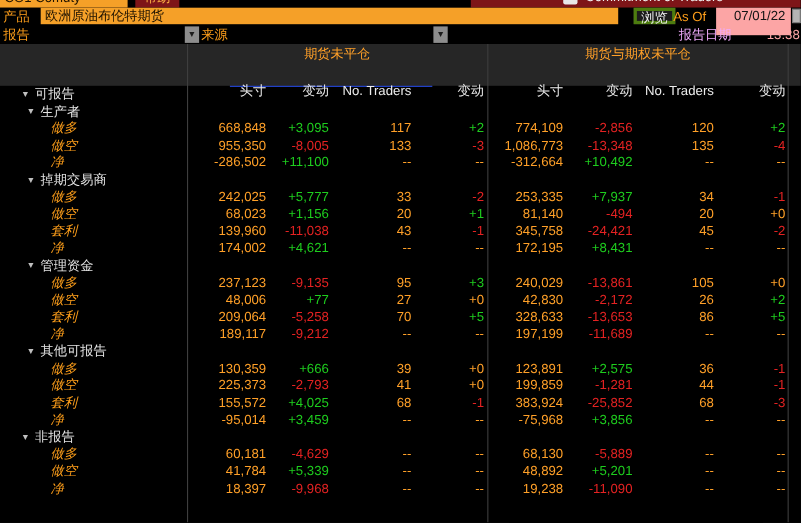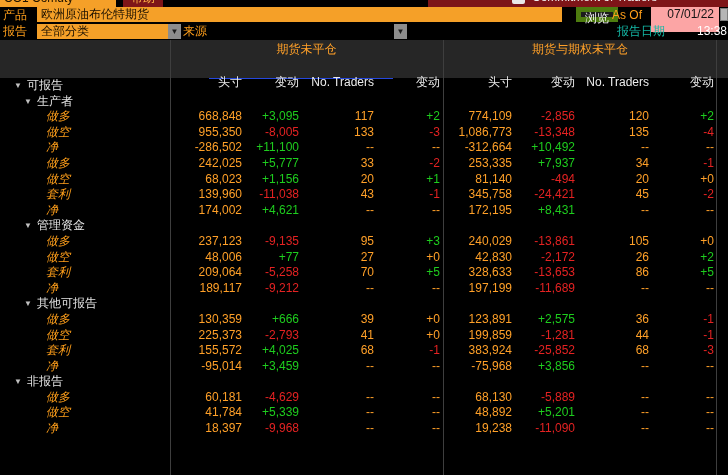--- a/index.html
+++ b/index.html
@@ -21,46 +21,46 @@
   
   .row2 { position:absolute; top:7px; left:0; width:728px; height:16px; }
   .row3 { position:absolute; top:23px; left:0; width:728px; height:17px; }
   .lab { position:absolute; color:#ff9f1a; line-height:16px; }
   .fld { position:absolute; background:#f5a028; color:#1a1000; line-height:15px;
          height:15px; padding-left:4px; overflow:hidden; white-space:nowrap; }
   .dd-arrow { position:absolute; height:15px; width:13px; background:#8d8d8d; color:#1c1c1c;
               font-size:8px; text-align:center; line-height:15px; }
   .src-fld { position:absolute; background:#2547dd; color:#ffa028; line-height:15px;
              height:15px; padding-left:3px; white-space:nowrap; overflow:hidden;margin-top:40px; }
-  .browse-btn { position:absolute; height:15px; border:5px solid #4d7c0f; background:#1c1c1c;
+  .browse-btn { position:absolute; height:15px; border:3px solid #4d7c0f; background:#1c1c1c;
                 color:#f0f0f0; line-height:13px; padding:0 4px; }
   .asof { position:absolute; color:#ff9f1a; line-height:16px; }
   .date-fld { position:absolute; background:#fca5a5; color:#141414; height:25px;
               line-height:15px; text-align:right; padding-right:5px; }
   .cal-icon { position:absolute; width:8px; height:13px; top:1px; background:#b5b5b5;
               border:1px solid #7d7d7d; }
-  .rdate { position:absolute; color:#14b8a6; line-height:17px; }
-  .time { position:absolute; color:#ffffff; line-height:17px;text-align:center; }
+  .rdate { position:absolute; color:#f0abfc; line-height:17px; }
+  .time { position:absolute; color:#fca5a5; line-height:17px;text-align:center; }
 
   
   .thead { position:absolute; top:40px; left:0; width:728px; height:38px; background:#262626; }
   .group-row { position:relative; height:18px; }
   .ghead { position:absolute; top:0; color:#ffa028; line-height:18px; text-align:center; }
   .g1 { left:170px; width:273px; } .g2 { left:443px; width:274px; }
   .colhead-grid, .trow { display:grid;
      grid-template-columns:170px 75px 57px 75px 66px 72px 63px 74px 65px; width:717px; }
   .colhead-grid { height:20px; }
   .ch { color:#ececec; text-align:right; padding-right:3px; line-height:20px;margin-top:14px; }
   .tbody { position:absolute; top:78px; left:0; width:717px; }
   .trow { height:15.6px; line-height:15.6px; cursor:default; }
   .cell { overflow:hidden; white-space:nowrap; }
   .num { text-align:right; padding-right:3px; }
   .label { color:#ff9f1a; }
   .cat .label { color:#e4e4e4; }
-  .lvl0 { padding-left:14px; } .lvl1 { padding-left:24px; } .lvl2 { padding-left:46px;font-style:italic; }
+  .lvl0 { padding-left:19px; } .lvl1 { padding-left:24px; } .lvl2 { padding-left:46px;font-style:italic; }
   .arrow { color:#c0c0c0; font-size:8px; margin-right:5px; vertical-align:1px; }
   .amber { color:#ffa028; } .green { color:#1ecd1e; } .red { color:#e42222; }
 
   .vline { position:absolute; top:40px; bottom:0; width:1px; background:#3e3e3e; }
   .v1 { left:170px; } .v2 { left:443px; } .v3 { left:716px; }
 </style>
 </head>
 <body>
 
 <div class="screen">
@@ -78,21 +78,20 @@
     <span class="lab" style="left:3px;">产品</span>
     <div class="fld" style="left:37px; width:525px; top:0;">欧洲原油布伦特期货</div>
     <div class="browse-btn" style="left:576px; top:0;">浏览</div>
     <span class="asof" style="left:612px;">As Of</span>
     <div class="date-fld" style="left:651px; width:68px; top:0;">07/01/22</div>
     <div class="cal-icon" style="left:720px;"></div>
   </div>
 
   <div class="row3">
     <span class="lab" style="left:3px;">报告</span>
-    <div class="fld" style="left:37px; width:131px; top:1px;">全部分类</div>
     <div class="dd-arrow" style="left:168px; top:1px;">▼</div>
     <span class="lab" style="left:183px;">来源</span>
     <div class="src-fld" style="left:209px; width:184px; top:1px;">ICE欧洲期货交易所-商品</div>
     <div class="dd-arrow" style="left:394px; top:1px;">▼</div>
     <span class="rdate" style="left:617px;">报告日期</span>
     <span class="time" style="left:697px;">13:38</span>
   </div>
 
   <div class="thead">
     <div class="group-row">
@@ -145,20 +144,23 @@
         <div class="cell label lvl2"><span>净</span></div>
         <div class="cell num amber">-286,502</div>
         <div class="cell num green">+11,100</div>
         <div class="cell num amber">--</div>
         <div class="cell num amber">--</div>
         <div class="cell num amber">-312,664</div>
         <div class="cell num green">+10,492</div>
         <div class="cell num amber">--</div>
         <div class="cell num amber">--</div>
       </div>
+      <div class="trow cat">
+        <div class="cell label lvl1" style="grid-column: 1 / -1;"><span class="arrow">▼</span><span>掉期交易商</span></div>
+      </div>
       <div class="trow">
         <div class="cell label lvl2"><span>做多</span></div>
         <div class="cell num amber">242,025</div>
         <div class="cell num green">+5,777</div>
         <div class="cell num amber">33</div>
         <div class="cell num red">-2</div>
         <div class="cell num amber">253,335</div>
         <div class="cell num green">+7,937</div>
         <div class="cell num amber">34</div>
         <div class="cell num red">-1</div>

